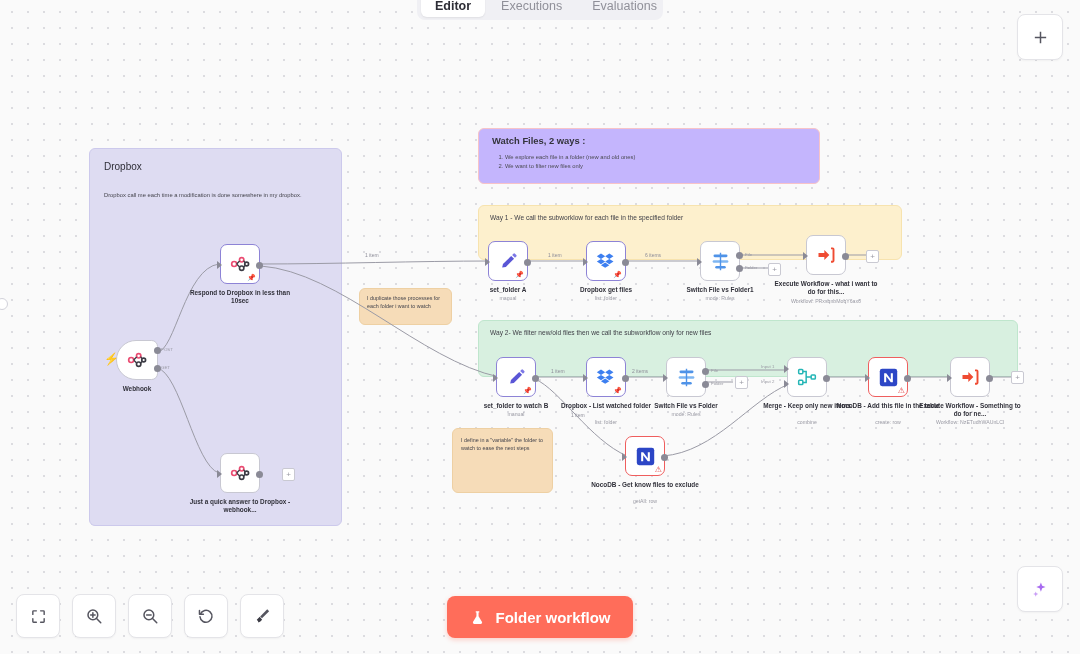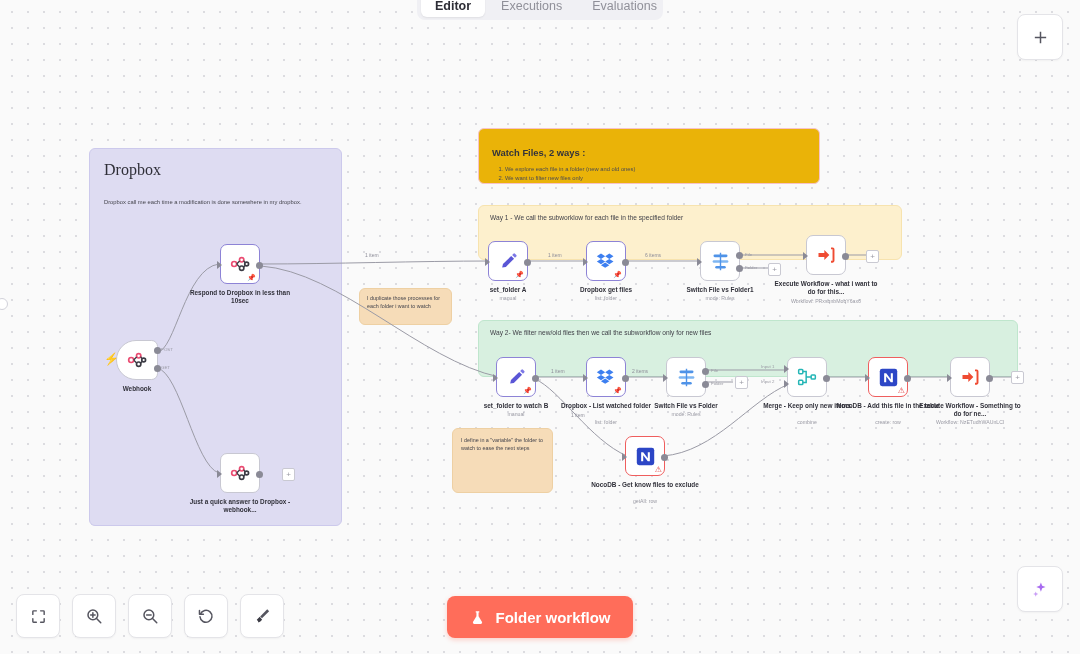--- a/index.html
+++ b/index.html
@@ -52,25 +52,25 @@
     z-index:25;
   }
 
   
   .note{position:absolute;border-radius:6px;box-sizing:border-box;}
   .note-title{font-size:11.5px;font-weight:700;color:#33333b;}
   .note-body{font-size:6.6px;color:#45454d;line-height:10px;}
 
   #note-dropbox{left:89px;top:148px;width:253px;height:378px;background:#dedcf2;
      border:1px solid #ccc9ec;padding:12px 14px;}
-  #note-dropbox .note-title{font-size:16px;font-weight:400;color:#2f2f38;font-family:Liberation Serif, serif;}
+  #note-dropbox .note-title{font-size:10px;font-weight:400;color:#2f2f38;}
   #note-dropbox .note-body{margin-top:18px;font-size:5.8px;}
 
-  #note-watch-files{left:478px;top:128px;width:342px;height:56px;background:#eab308;
-     border:1px solid #f7c3c8;padding:18px 13px;}
+  #note-watch-files{left:478px;top:128px;width:342px;height:56px;background:#c4b5fd;
+     border:1px solid #f7c3c8;padding:6px 13px;}
   #note-watch-files .note-title{font-size:9.4px;font-weight:700;}
   #note-watch-files ol{margin:7px 0 0 0;padding-left:13px;}
   #note-watch-files li{font-size:5.8px;line-height:9px;color:#4a4a52;}
 
   #note-way1{left:478px;top:205px;width:424px;height:55px;background:#fdf0cd;
      border:1px solid #f7e3ae;padding:8px 11px;}
   #note-way1 .note-title{font-size:6.6px;font-weight:400;color:#3f3f47;}
 
   #note-way2{left:478px;top:320px;width:540px;height:57px;background:#d8f0e0;
      border:1px solid #bfe6cd;padding:8px 11px;}

